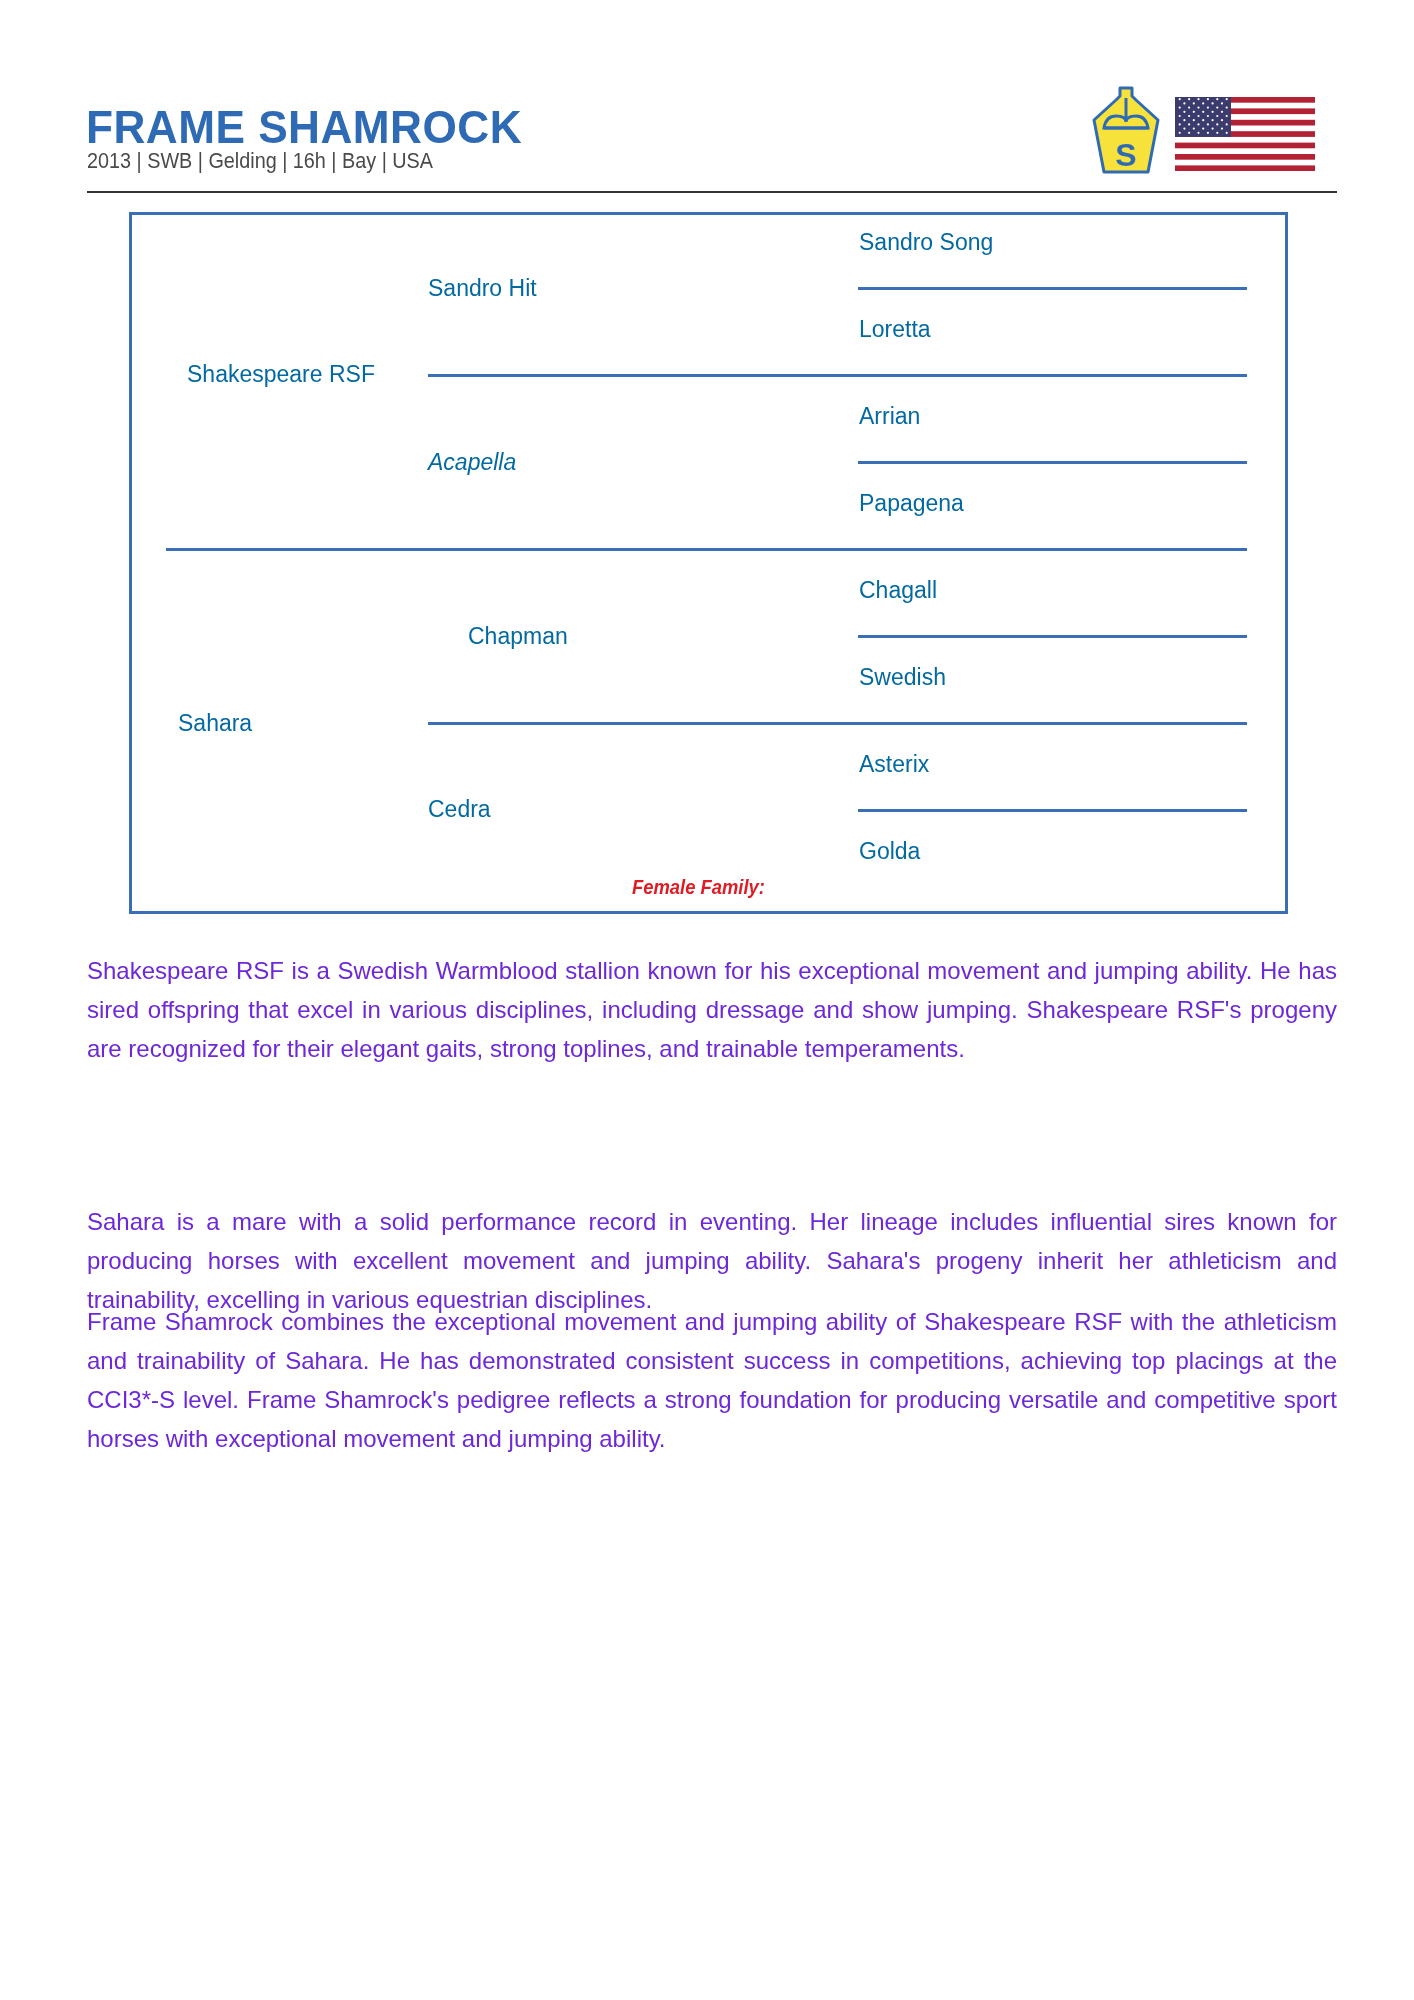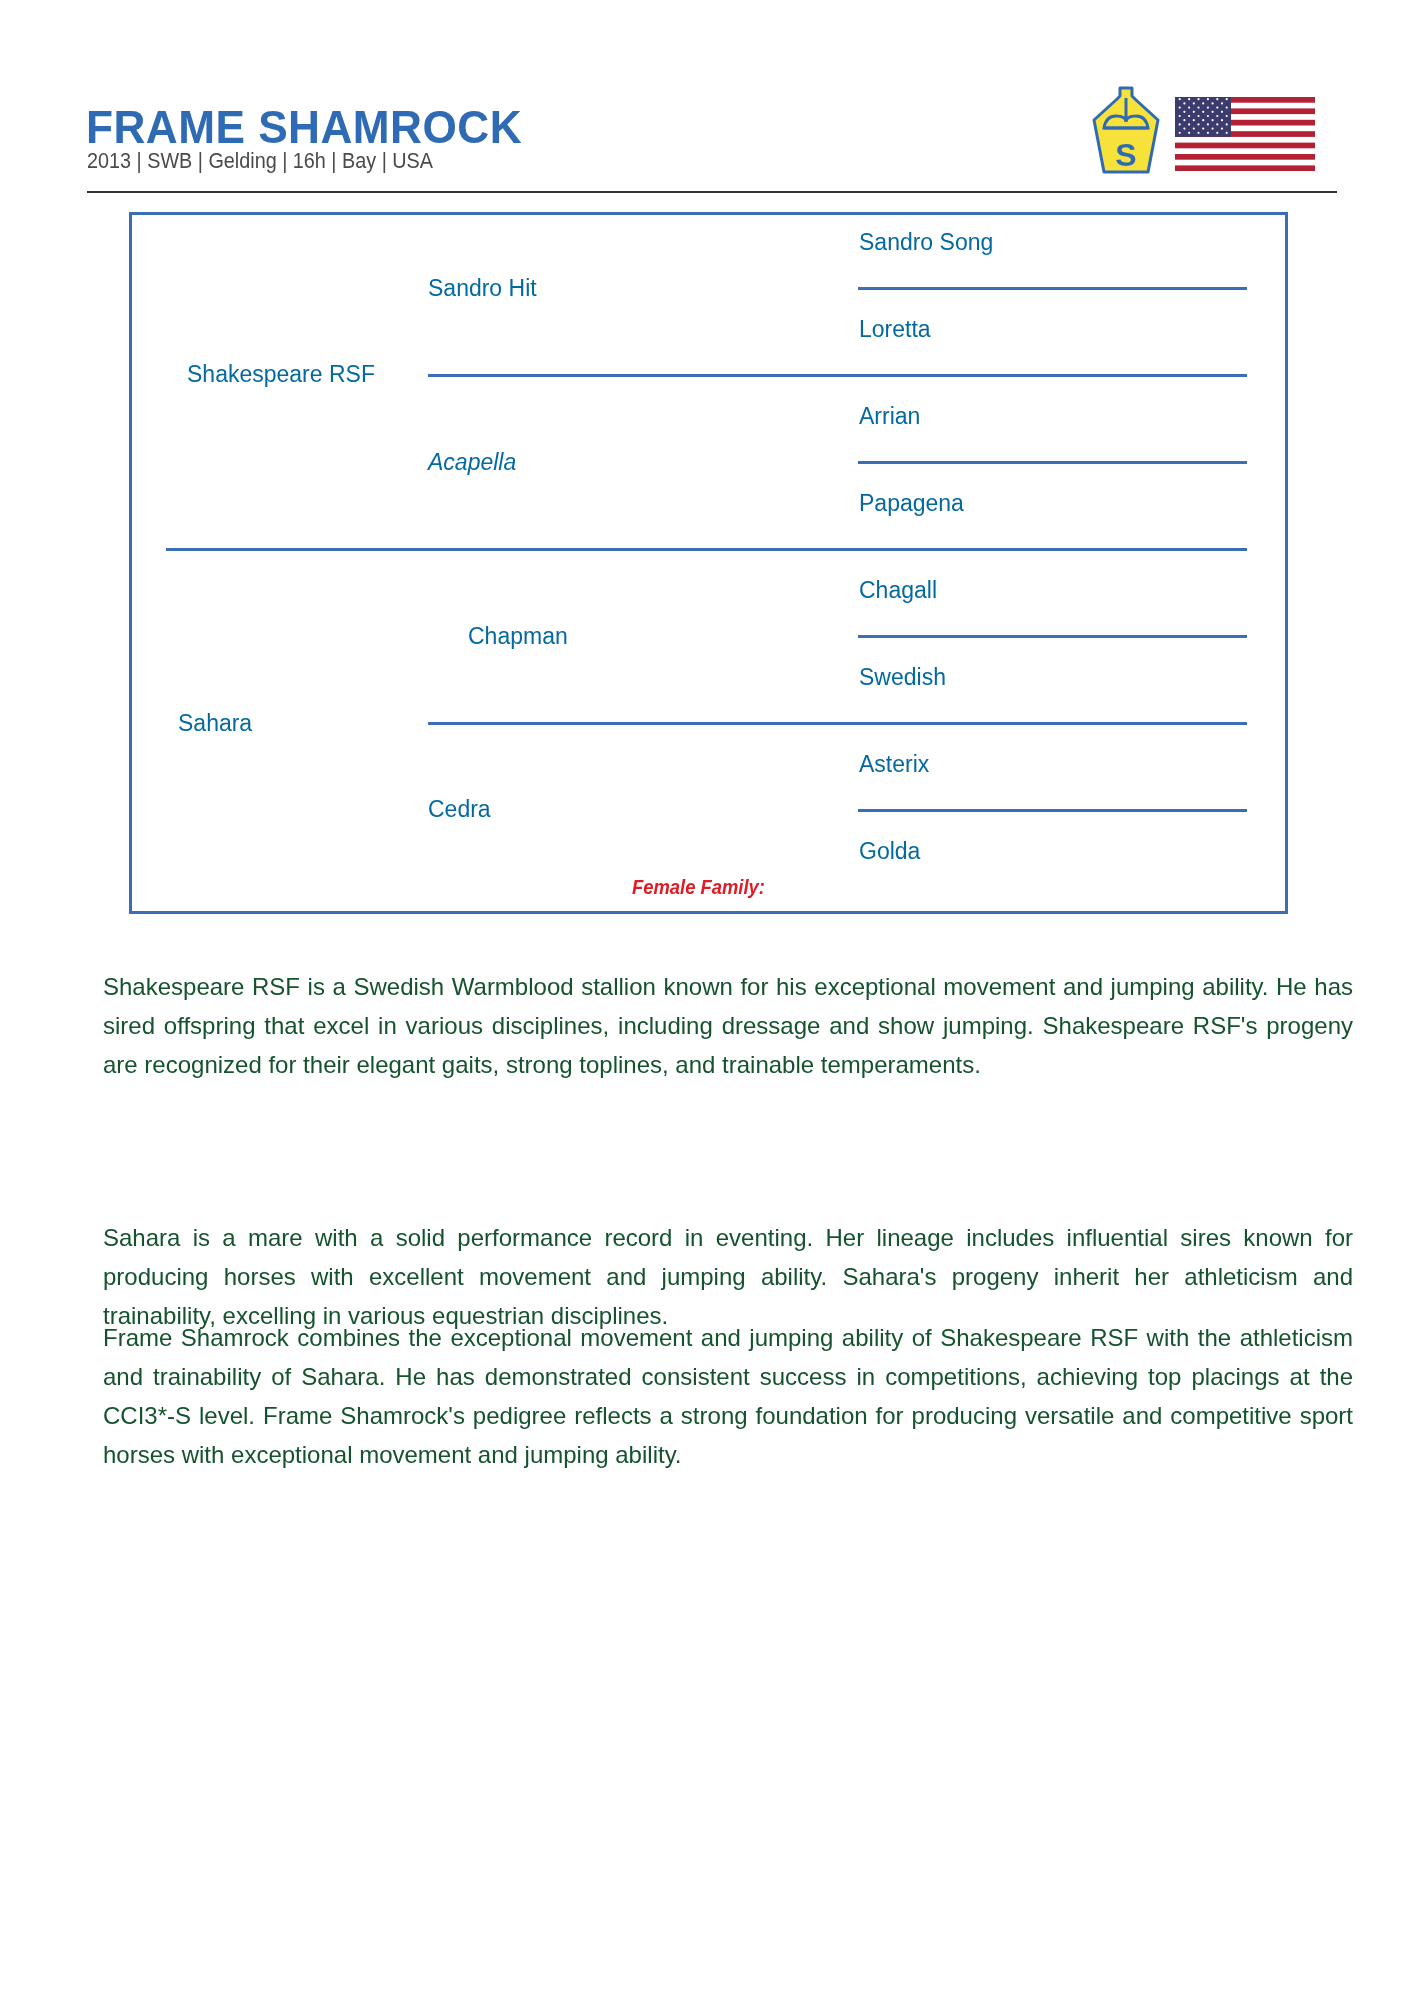--- a/index.html
+++ b/index.html
@@ -12,21 +12,21 @@
   .rule { position:absolute; left:87px; top:191px; width:1250px; height:2px; background:#333; }
   .logo { position:absolute; left:1090px; top:84px; width:72px; height:94px; }
   .flag { position:absolute; left:1175px; top:97px; width:140px; height:74px; }
   .box { position:absolute; left:129px; top:212px; width:1153px; height:696px;
          border:3px solid #3a6fb8; }
   .name { position:absolute; font-size:23px; color:#0369a1; line-height:28px; white-space:nowrap; }
   .hline { position:absolute; height:3px; background:#3a6fb8; }
   .ff { position:absolute; left:632px; top:876px; font-size:20px; font-weight:bold; font-style:italic;
         color:#e01b24; transform:scaleX(0.92); transform-origin:left; }
   .para { position:absolute; left:87px; width:1250px; font-size:24px; line-height:39px;
-          text-align:justify; color:#14532d; margin:16px; }
+          text-align:justify; color:#6d28d9; margin:0; }
 </style>
 </head>
 <body>
 
 <h1 class="title">FRAME SHAMROCK</h1>
 <div class="subtitle">2013 | SWB | Gelding | 16h | Bay | USA</div>
 
 <svg class="logo" viewBox="0 0 72 94">
   <path d="M30 4 h12 v8 l4 4 l22 20 l-10 52 h-44 l-10 -52 l22 -20 l4 -4 z" fill="#f6e23a" stroke="#2f6bb5" stroke-width="3" stroke-linejoin="round"></path>
   <path d="M36 14 v20" stroke="#2f6bb5" stroke-width="3"></path>

